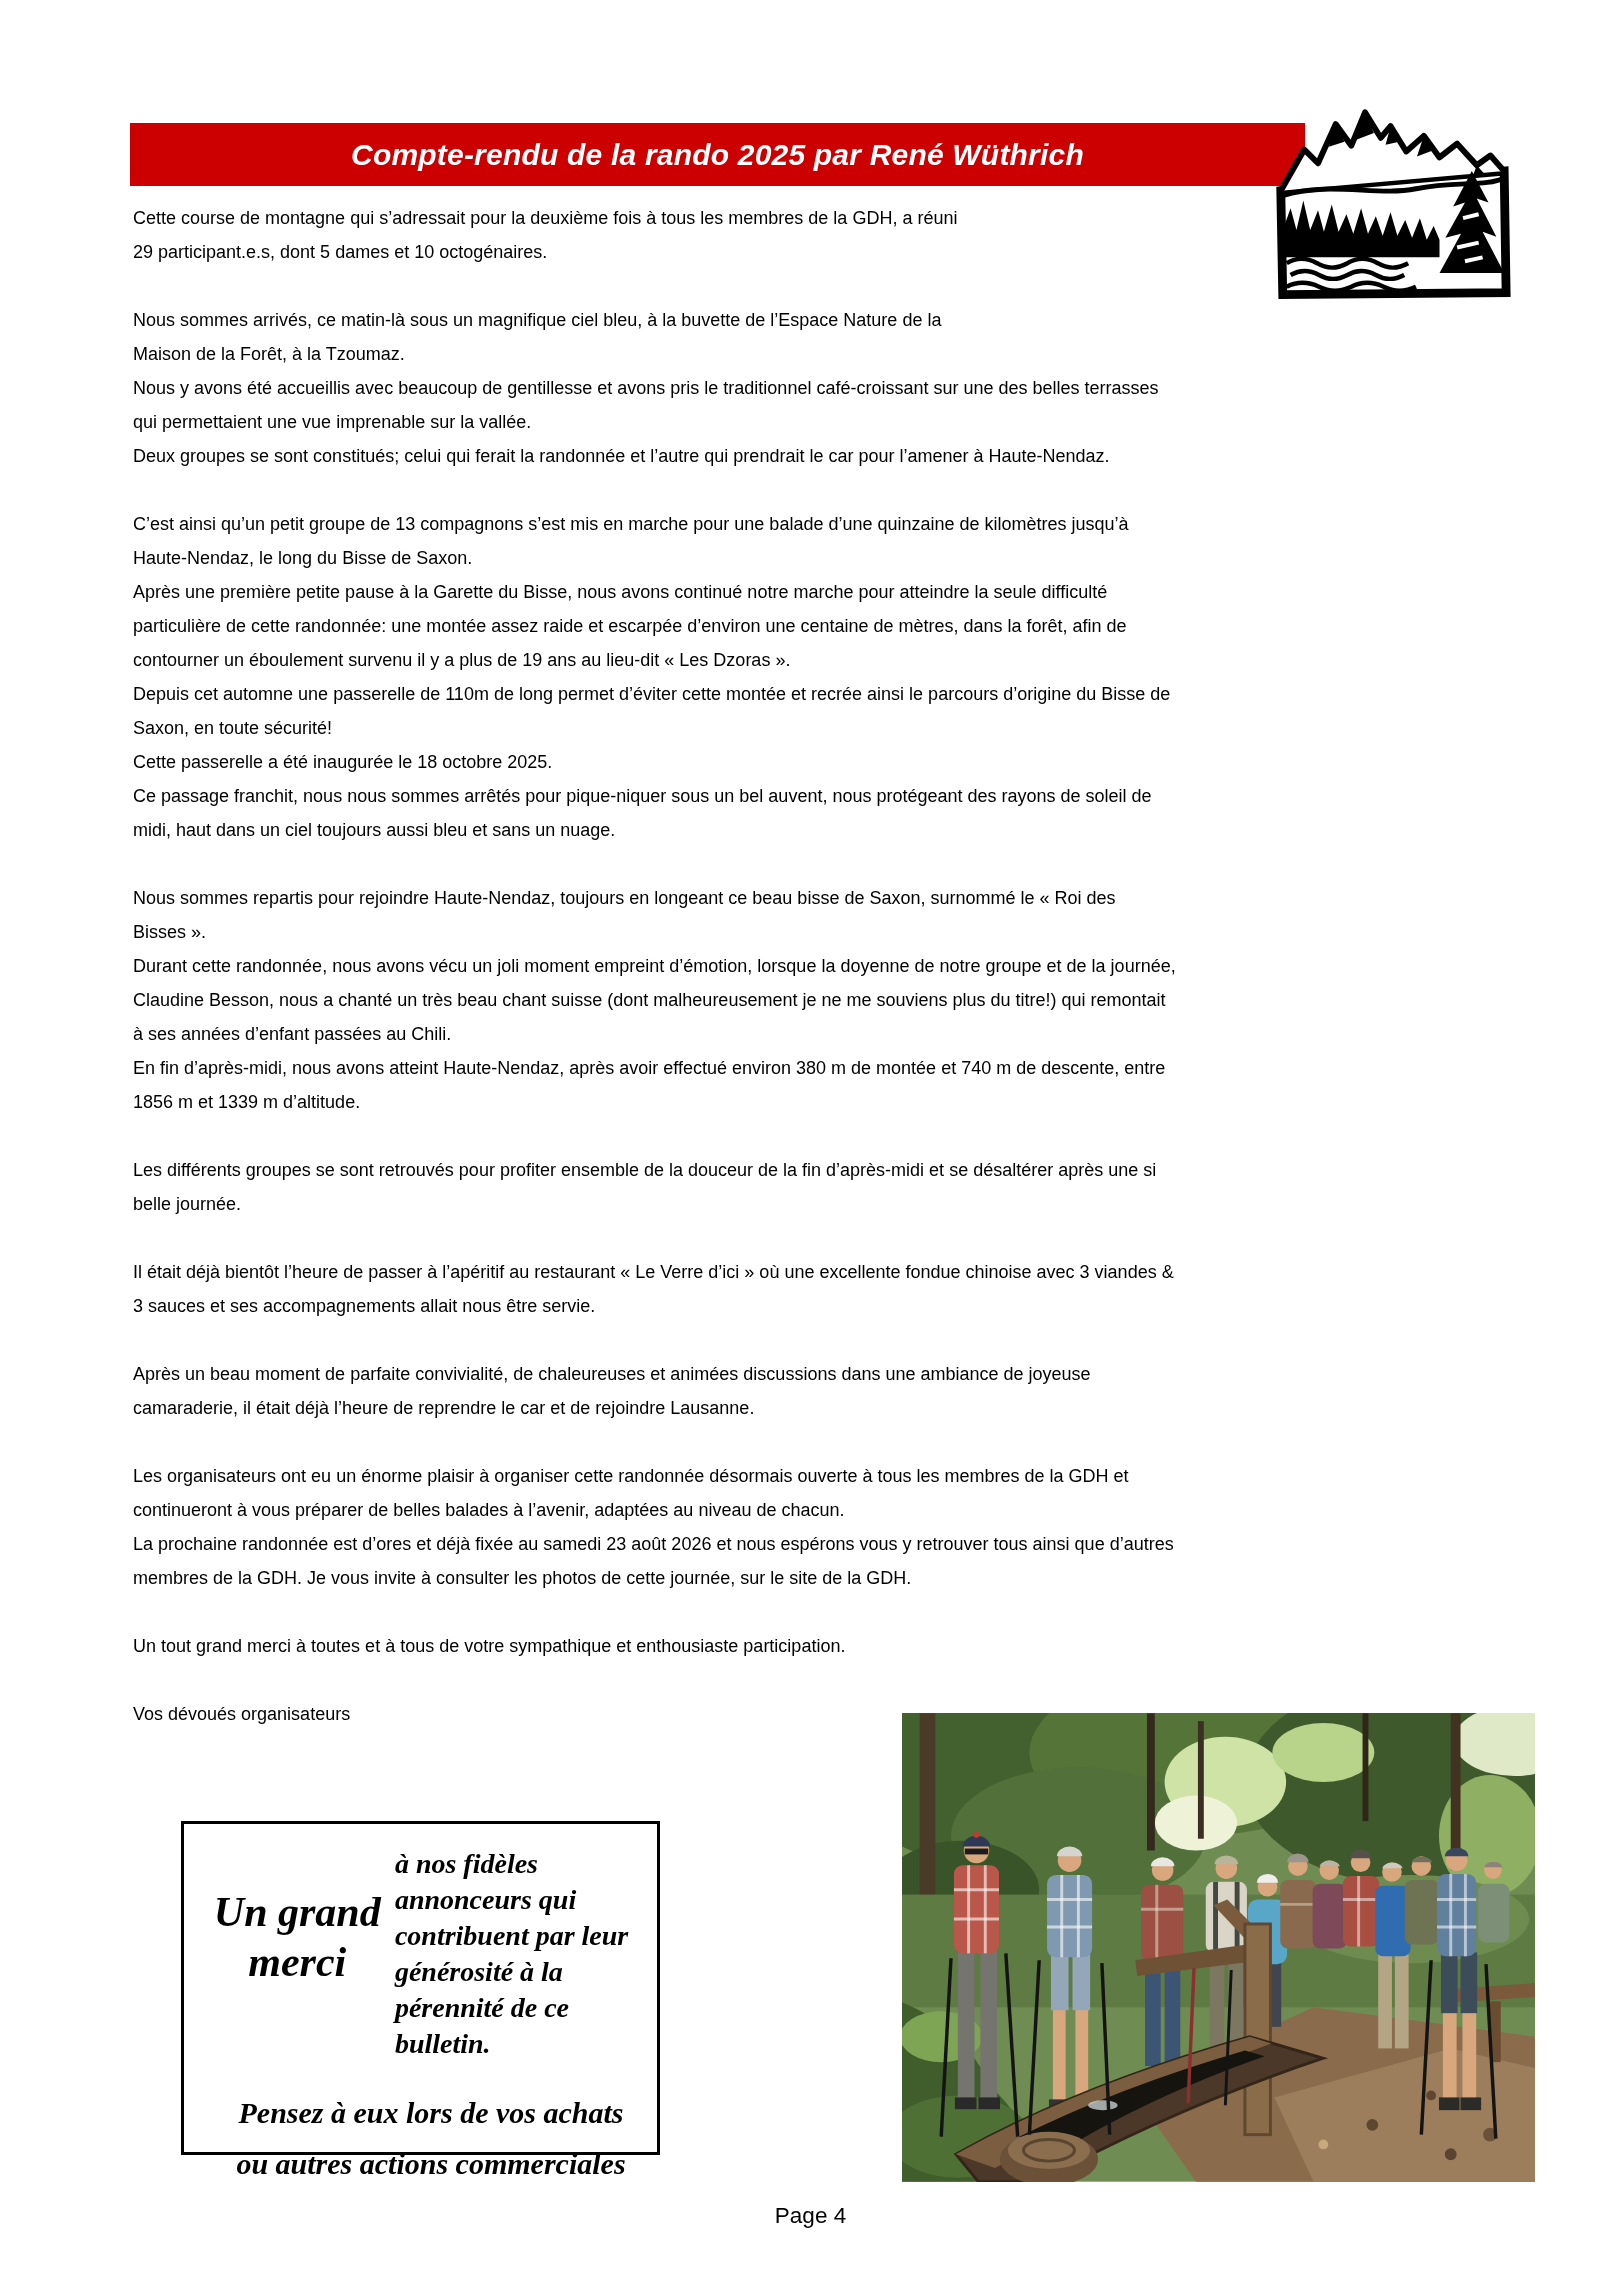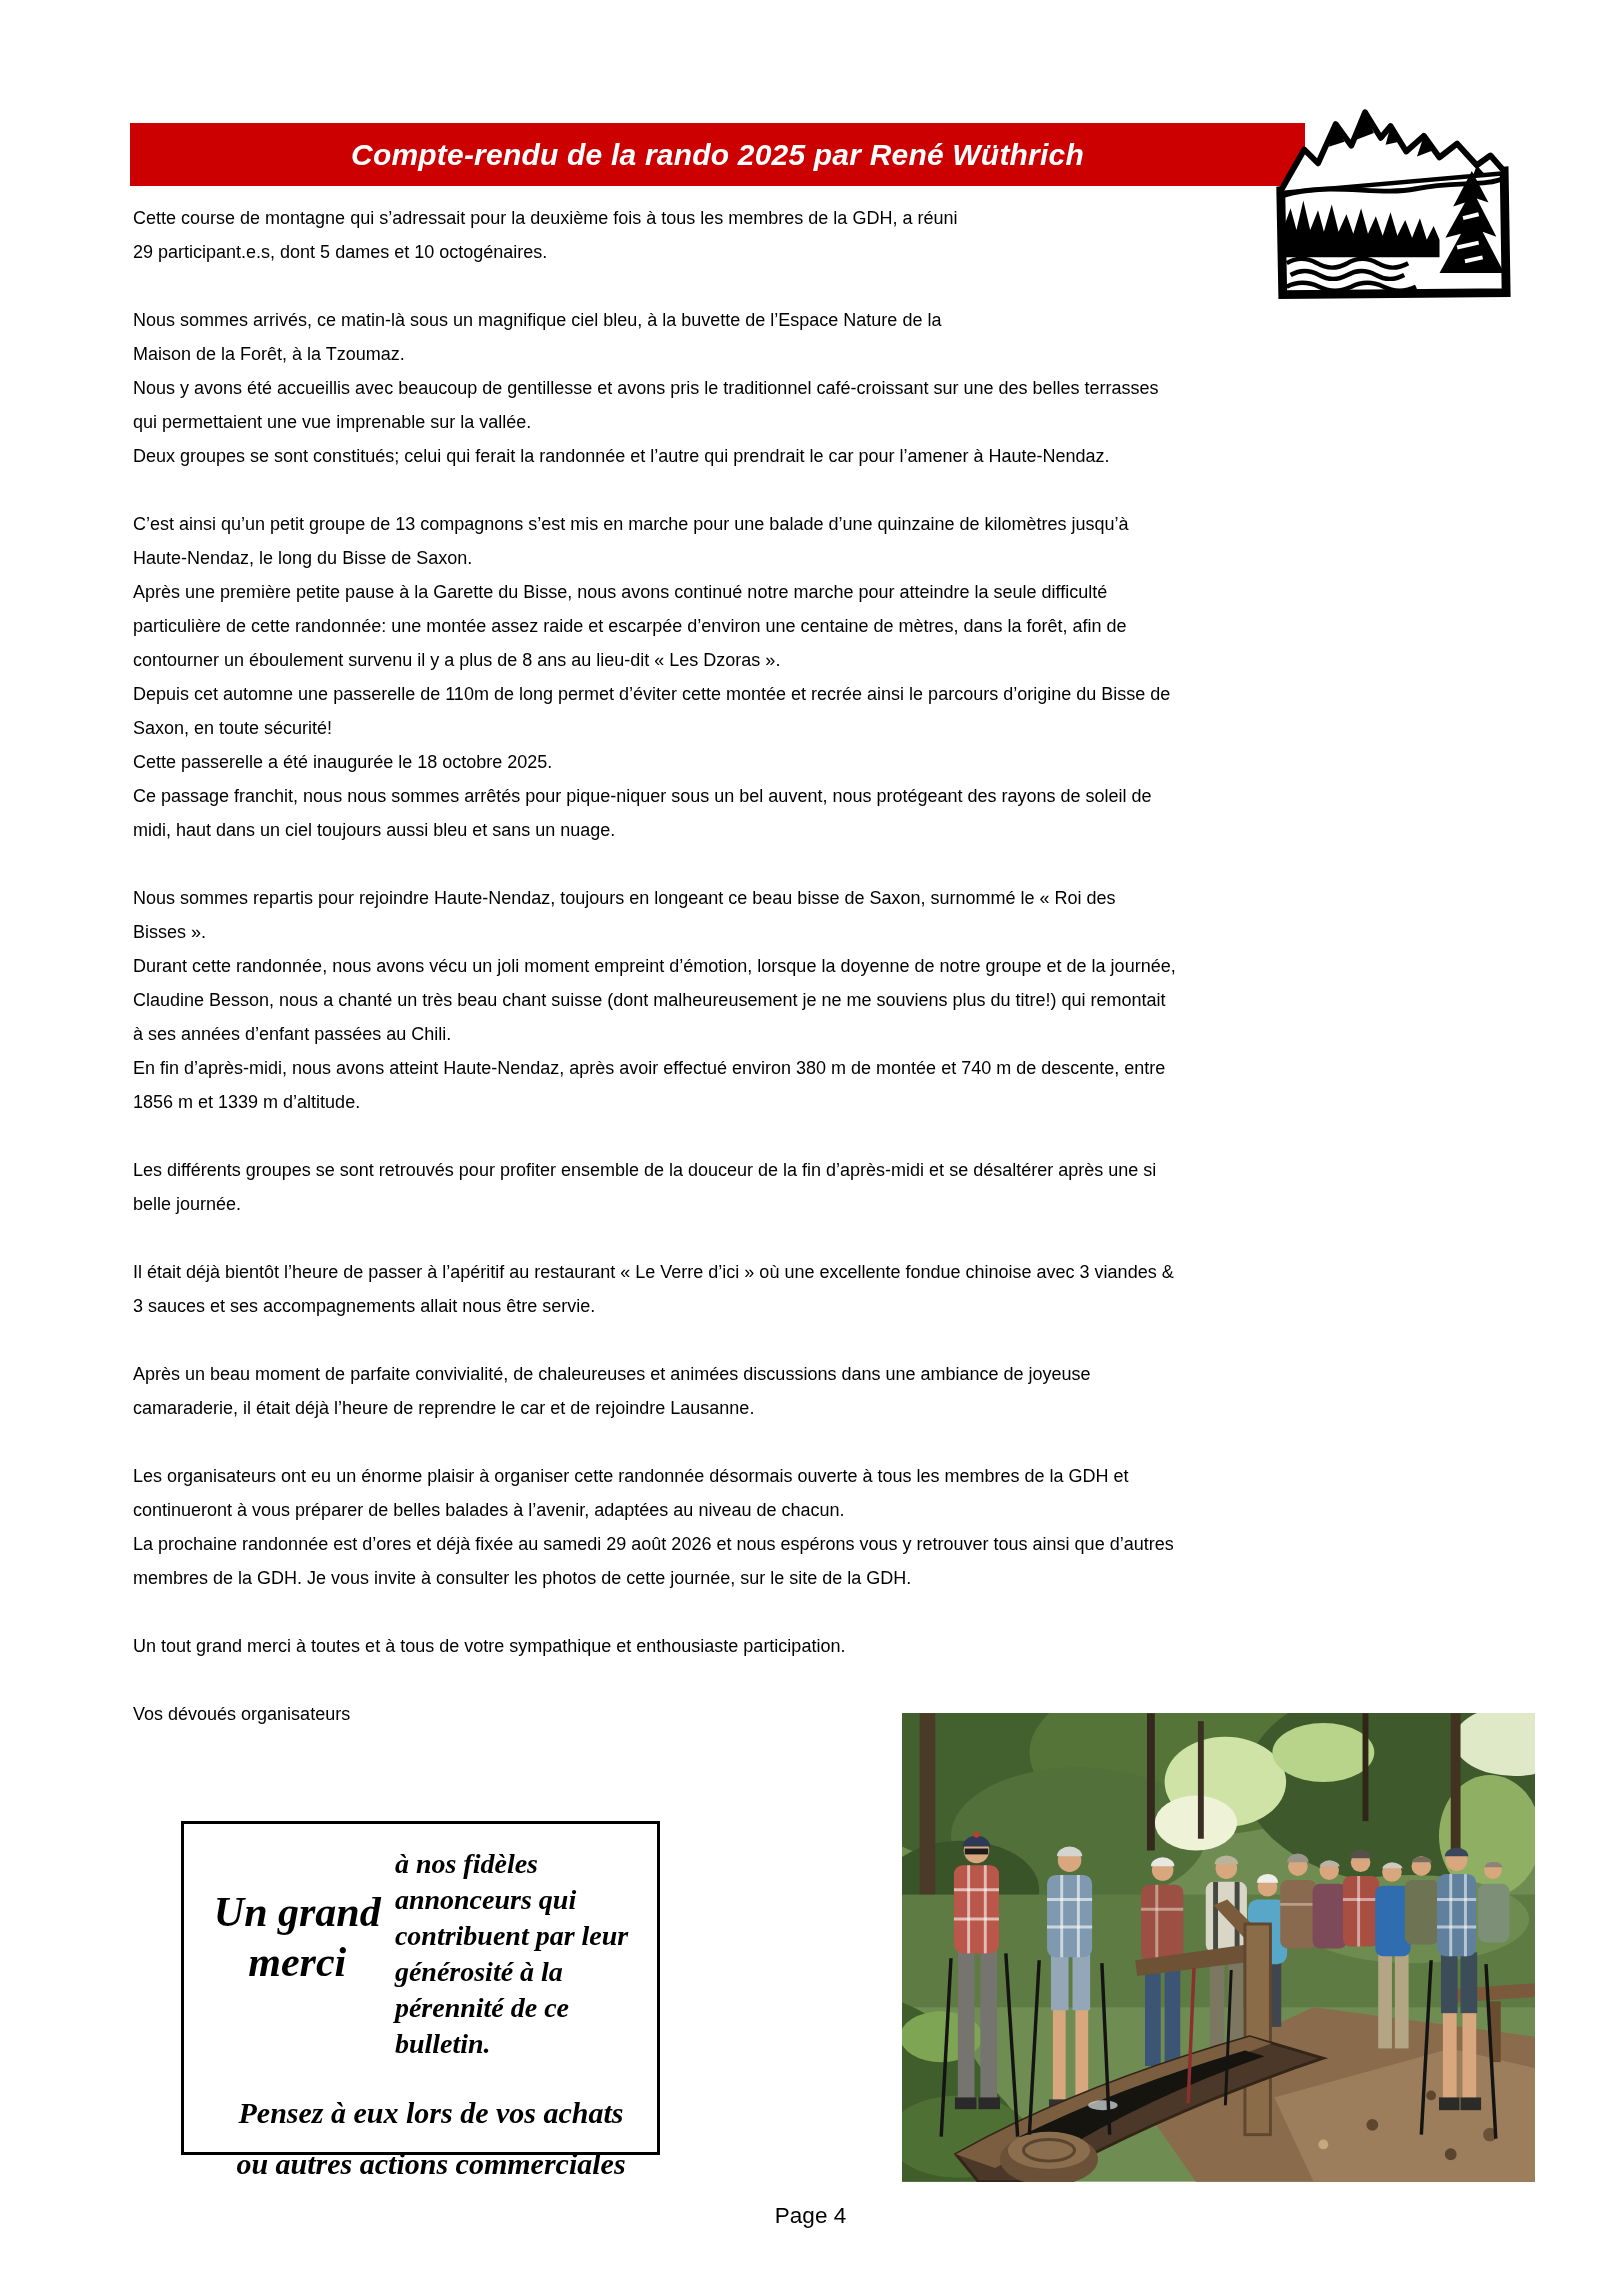--- a/index.html
+++ b/index.html
@@ -68,21 +68,21 @@
         <div class="line">Maison de la Forêt, à la Tzoumaz.</div>
         <div class="line">Nous y avons été accueillis avec beaucoup de gentillesse et avons pris le traditionnel café-croissant sur une des belles terrasses</div>
         <div class="line">qui permettaient une vue imprenable sur la vallée.</div>
         <div class="line">Deux groupes se sont constitués; celui qui ferait la randonnée et l’autre qui prendrait le car pour l’amener à Haute-Nendaz.</div>
       </div>
       <div class="para">
         <div class="line">C’est ainsi qu’un petit groupe de 13 compagnons s’est mis en marche pour une balade d’une quinzaine de kilomètres jusqu’à</div>
         <div class="line">Haute-Nendaz, le long du Bisse de Saxon.</div>
         <div class="line">Après une première petite pause à la Garette du Bisse, nous avons continué notre marche pour atteindre la seule difficulté</div>
         <div class="line">particulière de cette randonnée: une montée assez raide et escarpée d’environ une centaine de mètres, dans la forêt, afin de</div>
-        <div class="line">contourner un éboulement survenu il y a plus de 8 ans au lieu-dit « Les Dzoras ».</div>
+        <div class="line">contourner un éboulement survenu il y a plus de 19 ans au lieu-dit « Les Dzoras ».</div>
         <div class="line">Depuis cet automne une passerelle de 110m de long permet d’éviter cette montée et recrée ainsi le parcours d’origine du Bisse de</div>
         <div class="line">Saxon, en toute sécurité!</div>
         <div class="line">Cette passerelle a été inaugurée le 18 octobre 2025.</div>
         <div class="line">Ce passage franchit, nous nous sommes arrêtés pour pique-niquer sous un bel auvent, nous protégeant des rayons de soleil de</div>
         <div class="line">midi, haut dans un ciel toujours aussi bleu et sans un nuage.</div>
       </div>
       <div class="para">
         <div class="line">Nous sommes repartis pour rejoindre Haute-Nendaz, toujours en longeant ce beau bisse de Saxon, surnommé le « Roi des</div>
         <div class="line">Bisses ».</div>
         <div class="line">Durant cette randonnée, nous avons vécu un joli moment empreint d’émotion, lorsque la doyenne de notre groupe et de la journée,</div>
@@ -99,21 +99,21 @@
         <div class="line">Il était déjà bientôt l’heure de passer à l’apéritif au restaurant « Le Verre d’ici » où une excellente fondue chinoise avec 3 viandes &amp;</div>
         <div class="line">3 sauces et ses accompagnements allait nous être servie.</div>
       </div>
       <div class="para">
         <div class="line">Après un beau moment de parfaite convivialité, de chaleureuses et animées discussions dans une ambiance de joyeuse</div>
         <div class="line">camaraderie, il était déjà l’heure de reprendre le car et de rejoindre Lausanne.</div>
       </div>
       <div class="para">
         <div class="line">Les organisateurs ont eu un énorme plaisir à organiser cette randonnée désormais ouverte à tous les membres de la GDH et</div>
         <div class="line">continueront à vous préparer de belles balades à l’avenir, adaptées au niveau de chacun.</div>
-        <div class="line">La prochaine randonnée est d’ores et déjà fixée au samedi 29 août 2026 et nous espérons vous y retrouver tous ainsi que d’autres</div>
+        <div class="line">La prochaine randonnée est d’ores et déjà fixée au samedi 23 août 2026 et nous espérons vous y retrouver tous ainsi que d’autres</div>
         <div class="line">membres de la GDH. Je vous invite à consulter les photos de cette journée, sur le site de la GDH.</div>
       </div>
       <div class="para">
         <div class="line">Un tout grand merci à toutes et à tous de votre sympathique et enthousiaste participation.</div>
       </div>
       <div class="para">
         <div class="line">Vos dévoués organisateurs</div>
       </div>
     </div>
 

